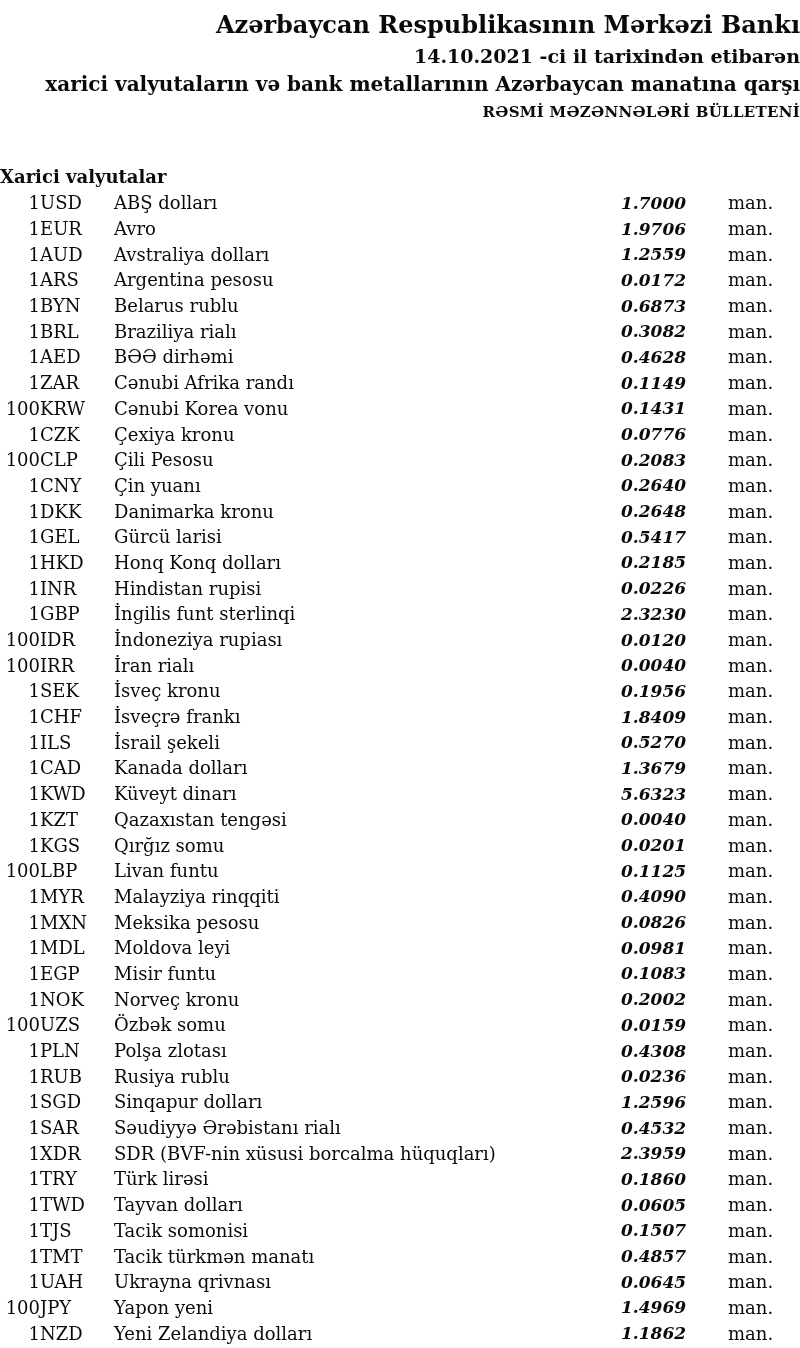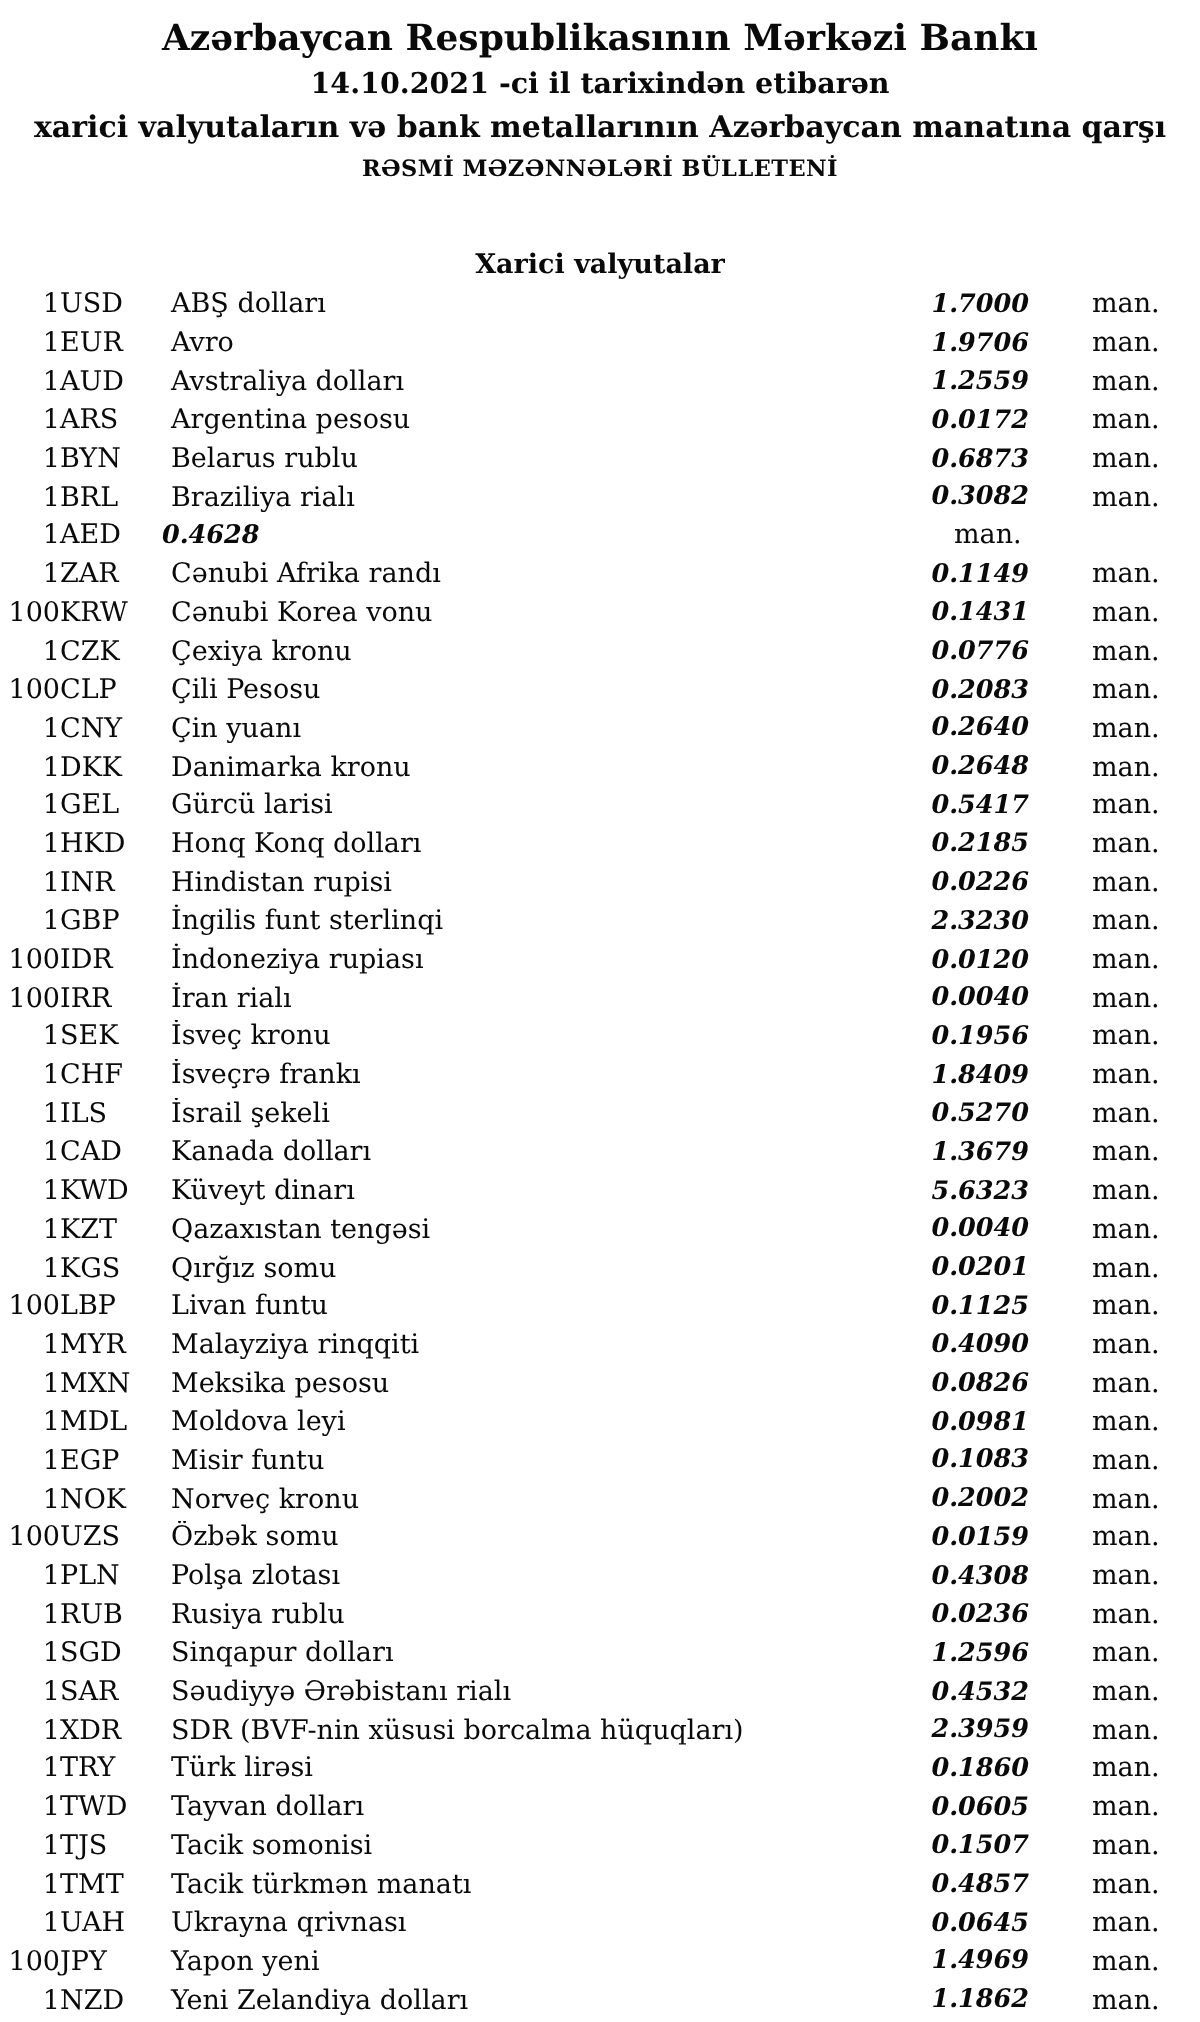--- a/index.html
+++ b/index.html
@@ -11,27 +11,27 @@
     height: 1348px;
     color: #0a0a0a;
     font-family: "DejaVu Serif", "Liberation Serif", serif;
     overflow: hidden;
   }
   .page {
     width: 800px;
     height: 1348px;
     padding-top: 8px;
   }
-  .hdr-line { text-align: center; font-weight: bold; }
+  .hdr-line { text-align: right; font-weight: bold; }
   .bank-name      { font-size: 24px; line-height: 34px; }
   .date-line      { font-size: 19px; line-height: 28px; }
   .subtitle       { font-size: 20px; line-height: 28px; }
   .bulletin-title { font-size: 15px; line-height: 28px; letter-spacing: 0.3px; }
   .section-title {
-    text-align: center;
+    text-align: left;
     font-weight: bold;
     font-size: 18px;
     line-height: 26px;
     margin-top: 38px;
   }
   .rates-table { margin-top: 0; }
   .rate-row {
     display: grid;
     grid-template-columns: 40px 68px 1fr 92px 57px;
     padding-right: 30px;
@@ -109,20 +109,21 @@
     <span class="qty">1</span>
     <span class="code">BRL</span>
     <span class="name">Braziliya rialı</span>
     <span class="rate">0.3082</span>
     <span class="unit">man.</span>
   </div>
 
   <div class="rate-row">
     <span class="qty">1</span>
     <span class="code">AED</span>
+    <span class="name">BƏƏ dirhəmi</span>
     <span class="rate">0.4628</span>
     <span class="unit">man.</span>
   </div>
 
   <div class="rate-row">
     <span class="qty">1</span>
     <span class="code">ZAR</span>
     <span class="name">Cənubi Afrika randı</span>
     <span class="rate">0.1149</span>
     <span class="unit">man.</span>

